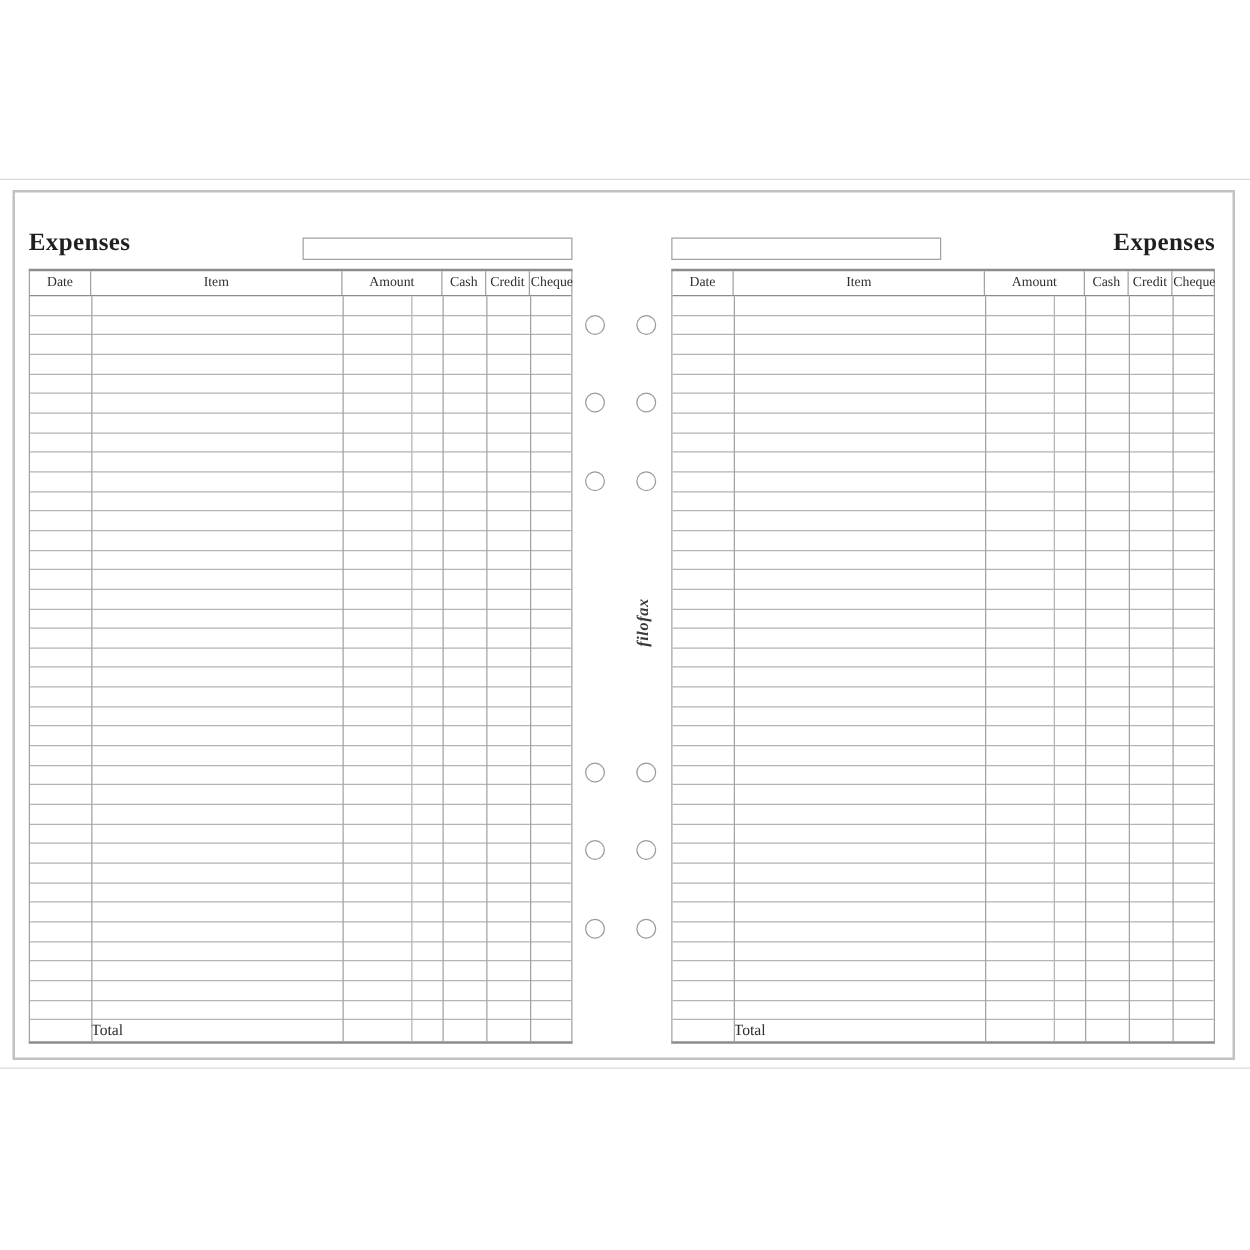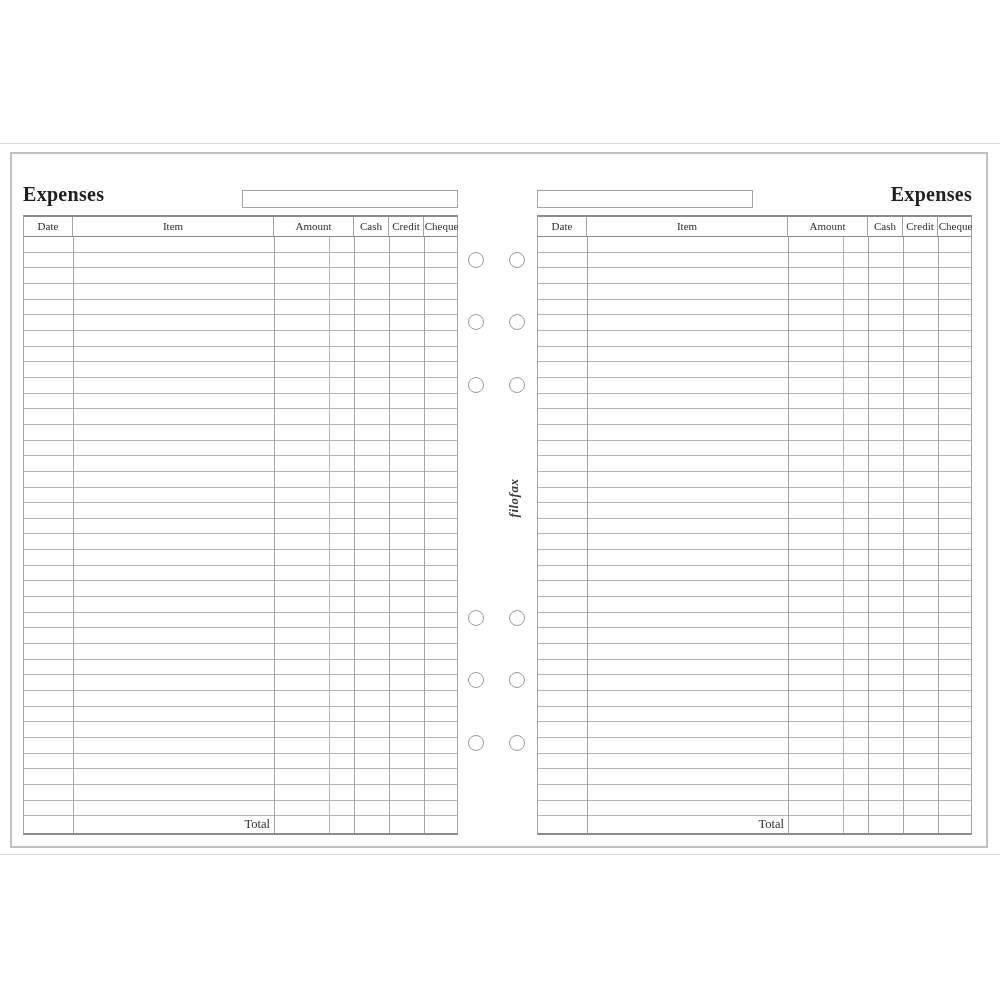--- a/index.html
+++ b/index.html
@@ -46,21 +46,21 @@
     border-right:1px solid var(--line_mid,#a3a3a3);overflow:hidden;white-space:nowrap;
   }
   .th:last-child{border-right:none;}
   .tbody{flex:1 1 auto;display:flex;flex-direction:column;}
   .ruled-row{flex:1 1 auto;border-bottom:1px solid var(--line_light,#b4b4b4);}
   .total-row{
     flex:0 0 17px;height:17px;display:grid;grid-template-columns:49px 201px 80px 35px 35px 35px;
   }
   .total-label{
     grid-column:2;font-size:12.5px;color:var(--ink_soft,#2e2e2e);
-    text-align:right;line-height:16px;padding-right:4px;
+    text-align:left;line-height:16px;padding-right:4px;
   }
   .vl{position:absolute;top:20px;bottom:0;width:1px;background:var(--line_mid,#a3a3a3);}
   .vl-sub{background:var(--line_light,#b0b0b0);}
   .v1{left:49px;} .v2{left:250px;} .v3{left:305px;} .v4{left:330px;} .v5{left:365px;} .v6{left:400px;}
   .binder-hole{
     position:absolute;width:14px;height:14px;border-radius:50%;
     border:1.5px solid var(--hole,#9a9a9a);background:#ffffff;
   }
   .brand-logo{
     position:absolute;left:484px;top:489px;width:60px;height:18px;

